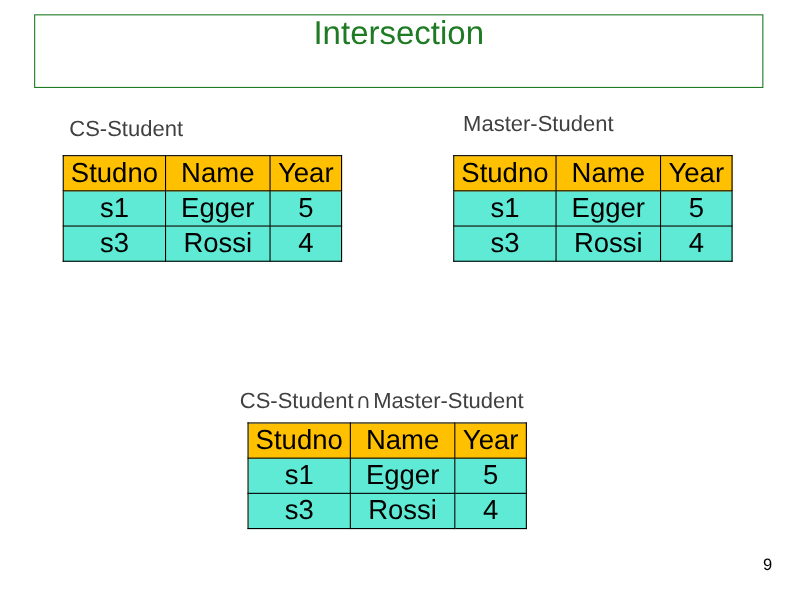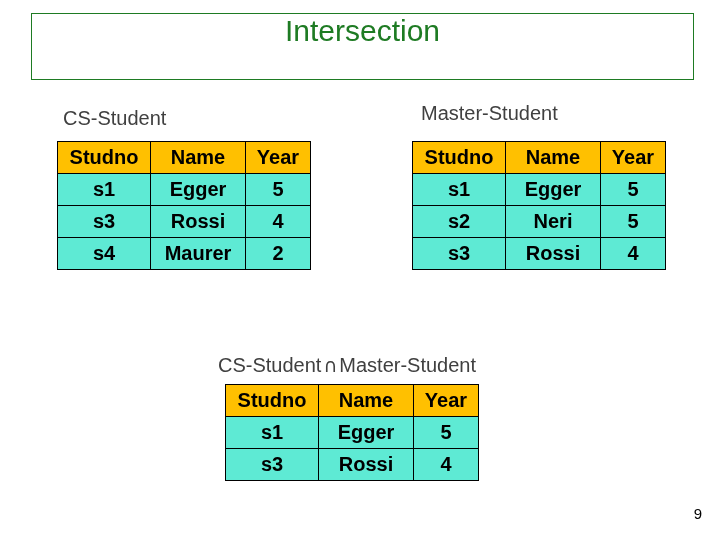--- a/index.html
+++ b/index.html
@@ -57,22 +57,22 @@
   
   .rel-table {
     position: absolute;
     border-collapse: collapse;
     table-layout: fixed;
     background: #ffffcc;
   }
   .rel-table th,
   .rel-table td {
     border: 1px solid #000000;
-    font-size: 20px;
-    font-weight: 700;
+    font-size: 25px;
+    font-weight: 400;
     font-family: "Liberation Sans", sans-serif;
     color: #000000;
     height: 31px;
     line-height: 31px;
     padding: 0;
     text-align: center;
     vertical-align: middle;
     box-sizing: border-box;
   }
   .rel-table th {
@@ -124,25 +124,20 @@
     <tr>
       <td>s1</td>
       <td>Egger</td>
       <td>5</td>
     </tr>
     <tr>
       <td>s3</td>
       <td>Rossi</td>
       <td>4</td>
     </tr>
-    <tr>
-      <td>s4</td>
-      <td>Maurer</td>
-      <td>2</td>
-    </tr>
   </tbody>
 </table>
 
 <div class="caption" id="caption-master">Master-Student</div>
 
 <table class="rel-table" id="table-master">
   <colgroup>
     <col class="col-studno">
       <col class="col-name">
       <col class="col-year">
@@ -151,25 +146,20 @@
     <tr>
       <th>Studno</th>
       <th>Name</th>
       <th>Year</th>
     </tr>
   </thead>
   <tbody>
     <tr>
       <td>s1</td>
       <td>Egger</td>
-      <td>5</td>
-    </tr>
-    <tr>
-      <td>s2</td>
-      <td>Neri</td>
       <td>5</td>
     </tr>
     <tr>
       <td>s3</td>
       <td>Rossi</td>
       <td>4</td>
     </tr>
   </tbody>
 </table>
 

